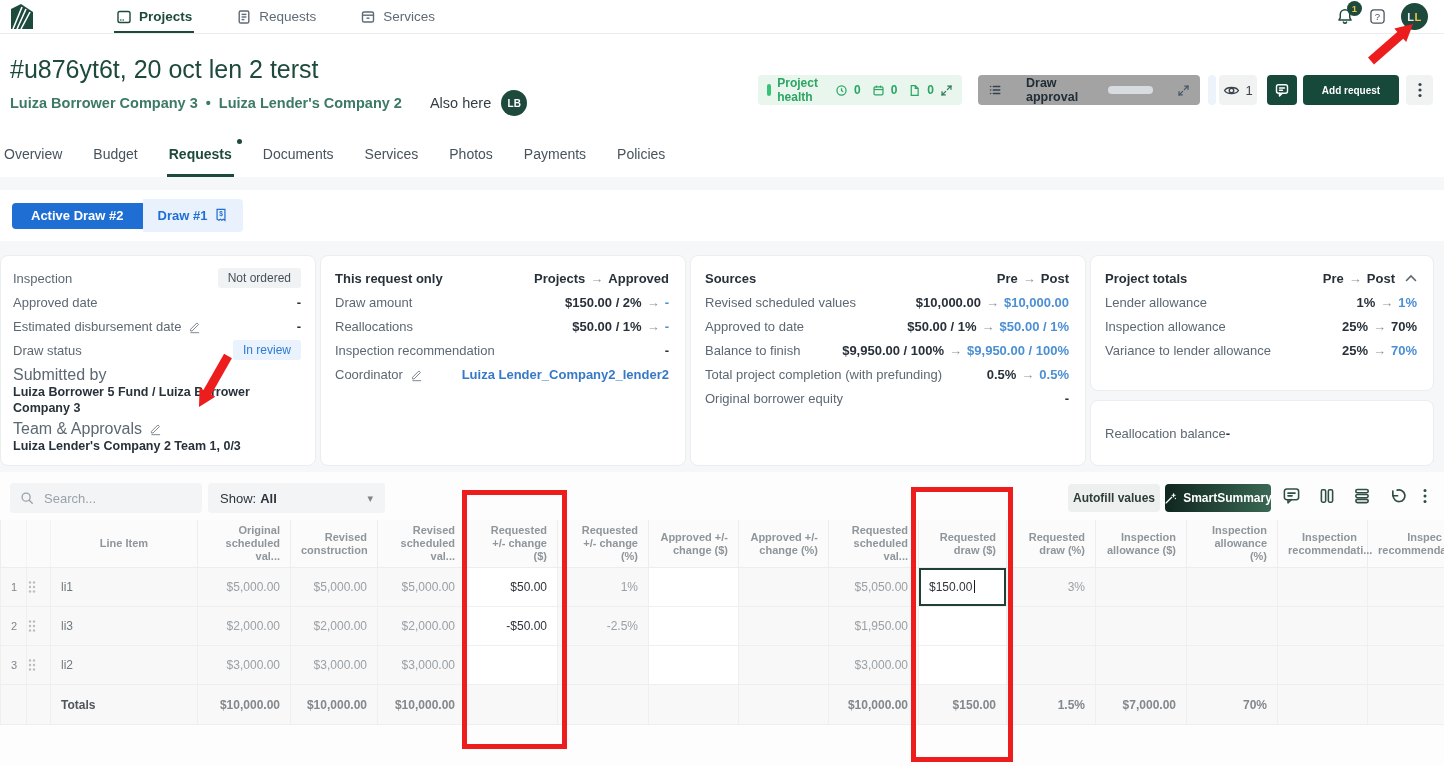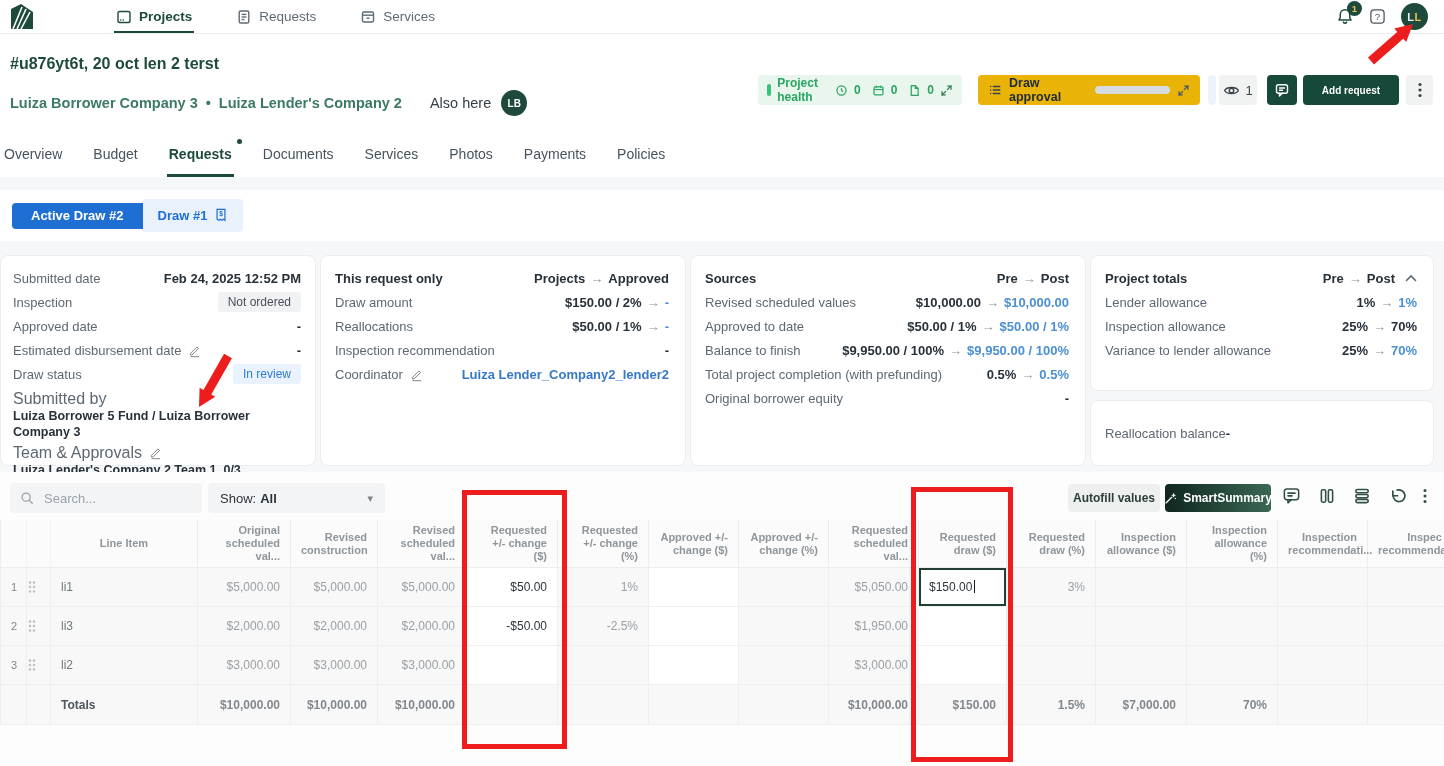--- a/index.html
+++ b/index.html
@@ -25,36 +25,36 @@
   .bell-badge { position:absolute; top:-6px; right:-8px; width:15px; height:15px; border-radius:50%;
     background:#1d4a3c; color:#f0c24b; font-size:9.5px; font-weight:bold;
     display:flex; align-items:center; justify-content:center; }
   .help-btn { color:#49535b; }
   .avatar { width:27px; height:27px; border-radius:50%; background:#1d4a3c;
     display:flex; align-items:center; justify-content:center; font-size:11px; font-weight:bold; letter-spacing:.5px; }
   .avatar .c0 { color:#e9eff6; } .avatar .c1 { color:#f0c24b; }
 
   
   .proj-header { position:absolute; top:34px; left:0; width:100%; height:96px; background:#fff; }
-  .proj-title { position:absolute; left:10px; top:21px; margin:0; font-size:16px; color:#1d4a3c; font-weight:bold; }
+  .proj-title { position:absolute; left:10px; top:21px; margin:0; font-size:25px; color:#1d4a3c; font-weight:normal; }
   .sub-row { position:absolute; left:10px; top:56px; height:26px; display:flex; align-items:center; font-size:14.5px; }
   .company { color:#3c7a64; font-weight:bold; }
   .bullet-sep { color:#3c7a64; font-weight:bold; padding:0 8px; }
   .also-label { margin-left:28px; color:#333d45; }
   .mini-avatar { margin-left:10px; width:26px; height:26px; border-radius:50%; background:#1d4a3c;
     color:#fff; font-size:10px; font-weight:bold; display:flex; align-items:center; justify-content:center; }
 
   .widget { position:absolute; top:41px; height:30px; border-radius:4px; display:flex; align-items:center; }
   .w-health { left:758px; width:204px; background:#e8f6ee; padding:0 9px; gap:6px; }
   .w-health .sq { width:12px; height:12px; border-radius:2.5px; background:#35c473; }
   .w-health .h-label { color:#2aa563; font-weight:bold; font-size:12px; margin-right:6px; }
   .w-health .h-ic { color:#2aa563; margin-left:5px; }
   .w-health .h-ct { color:#2aa563; font-size:12px; font-weight:bold; }
   .w-health .expand { margin-left:auto; color:#2e7a55; }
-  .w-draw { left:978px; width:222px; background:#eab308; padding:0 10px; gap:7px; }
+  .w-draw { left:978px; width:222px; background:#a3a3a3; padding:0 10px; gap:24px; }
   .w-draw .d-label { color:#222e37; font-weight:bold; font-size:12.5px; }
   .w-draw .bar { width:88px; height:8px; border-radius:4px; background:#d8dce1; margin-left:6px; }
   .w-draw .expand { margin-left:auto; color:#44576b; }
   .w-sliver { left:1208px; width:8px; background:#ecf3fa; }
   .w-eye { left:1219px; width:38px; background:#f1f3f3; justify-content:center; gap:5px; color:#3a434b; font-size:13px; }
   .w-chat { left:1267px; width:30px; background:#17493a; justify-content:center; color:#fff; }
   .w-add { left:1303px; width:96px; background:#17493a; justify-content:center; color:#fff; font-size:10px; font-weight:bold; }
   .w-dots { left:1406px; width:27px; background:#f1f2f2; justify-content:center; color:#3a434b; }
 
   
@@ -346,26 +346,20 @@
       <svg width="14" height="15" viewBox="0 0 16 17" fill="none" stroke="currentColor" stroke-width="1.4">
           <path d="M3.5 1.5 h9 V14 l-1.8-1.2 L9 14 l-1.7-1.2 L5.6 14 l-2.1-1.2 Z"></path>
           <text x="8" y="9.6" text-anchor="middle" font-size="7.5" stroke="none" fill="currentColor" font-family="Liberation Sans">$</text>
         </svg>
     </span>
   </div>
 </div>
 
 <div class="panels">
   <div class="card" id="panel-status">
-      <div class="p-row">
-        <span class="p-label">Submitted date</span>
-        <span class="p-val">
-          <span class="p-strong">Feb 24, 2025 12:52 PM</span>
-        </span>
-      </div>
       <div class="p-row">
         <span class="p-label">Inspection</span>
         <span class="p-val">
           <span class="badge-gray">Not ordered</span>
         </span>
       </div>
       <div class="p-row">
         <span class="p-label">Approved date</span>
         <span class="p-val">
           <span class="p-strong">-</span>

